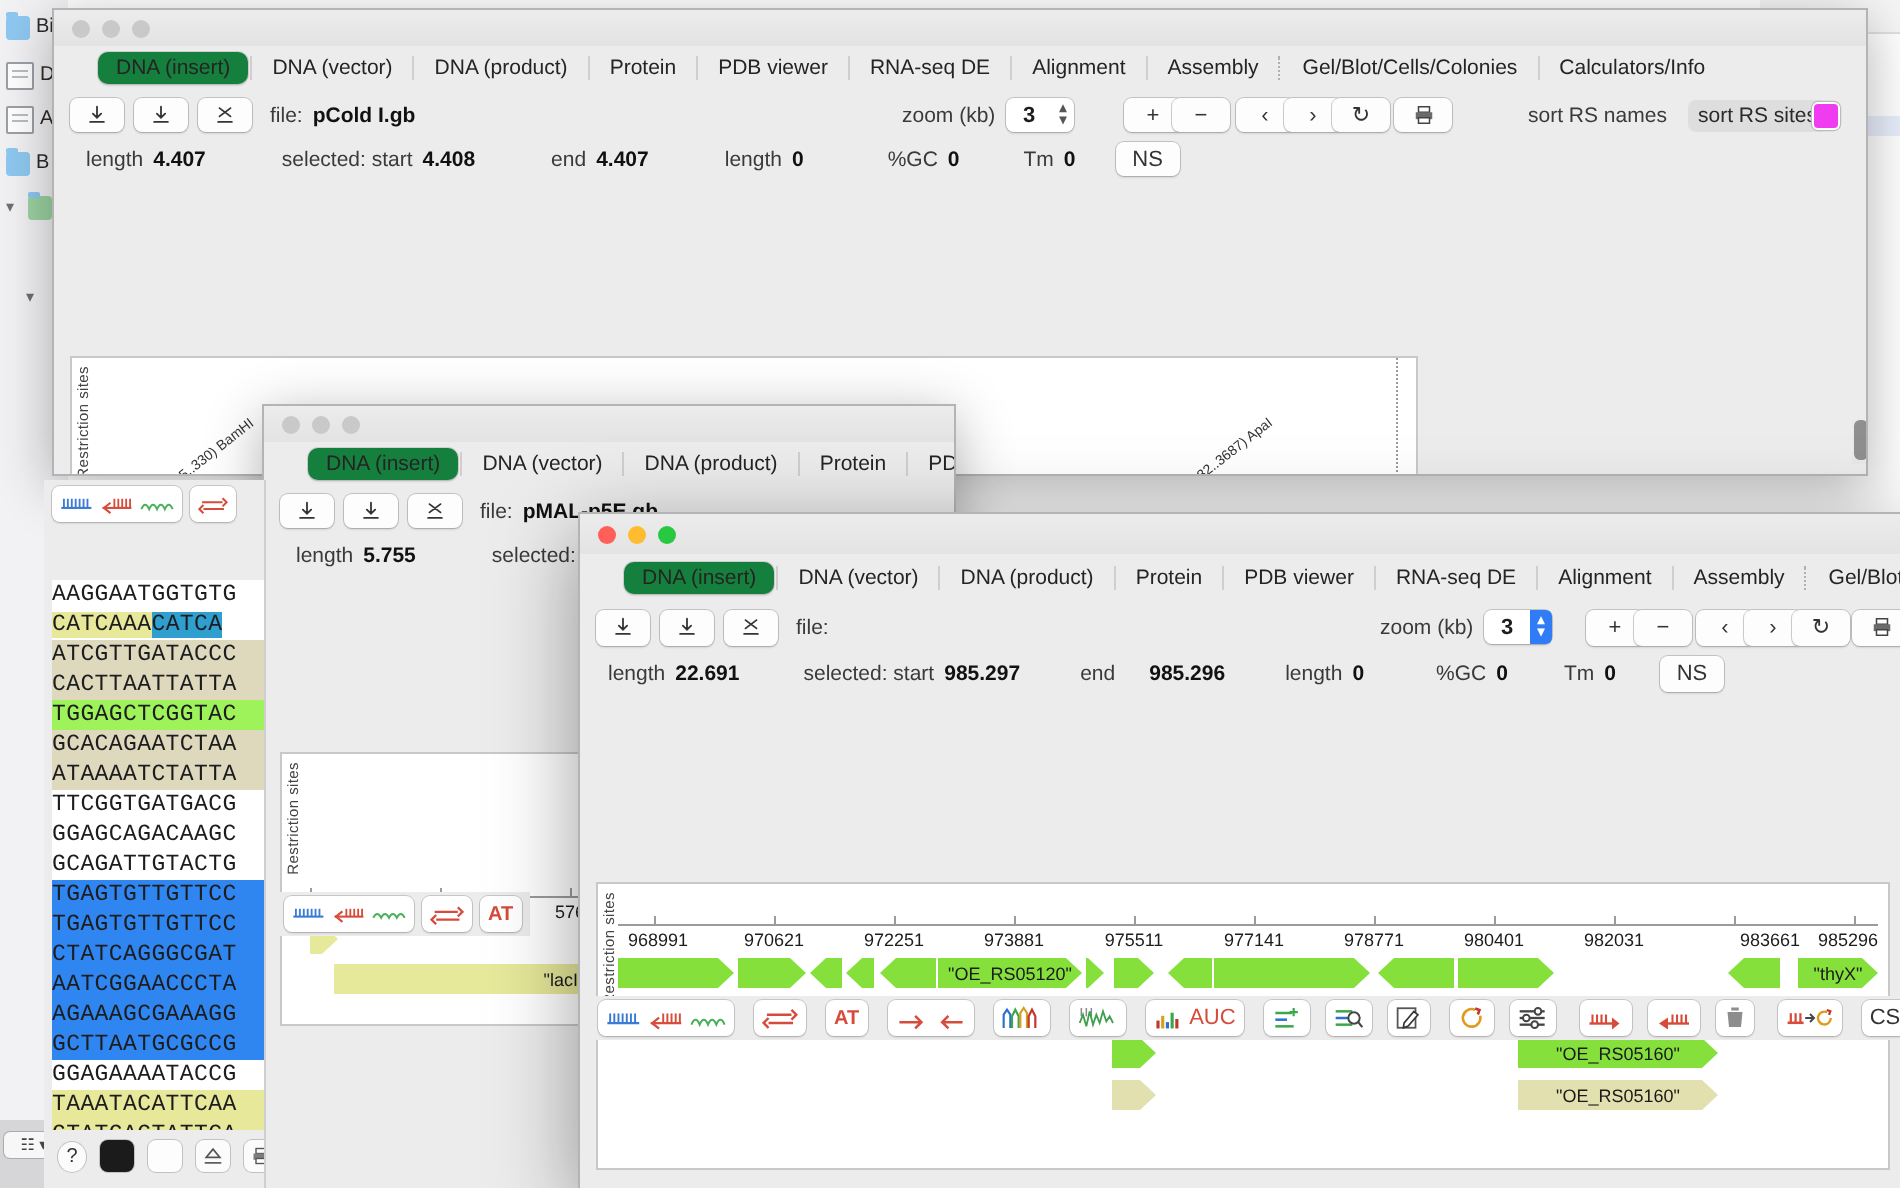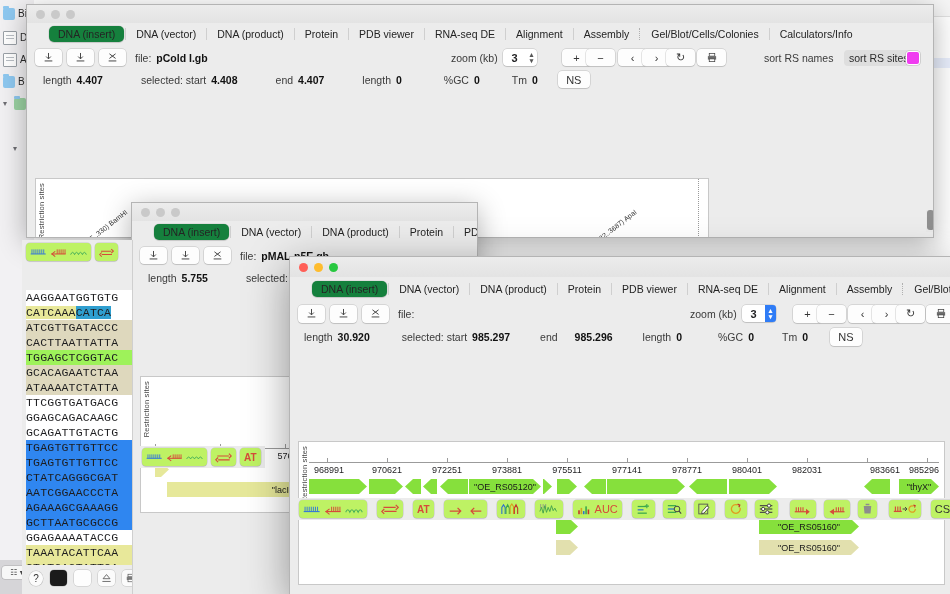--- a/index.html
+++ b/index.html
@@ -67,21 +67,21 @@
   .feat{position:absolute;height:15px;display:flex;align-items:center;justify-content:center;
         font-size:9px;color:#1a1a1a;box-sizing:border-box;}
   .feat.yellow{background:#e6e89a;}
   .feat.khaki{background:#cec9ab;}
   .feat.green{background:#86e03c;}
   .arrowR{clip-path:polygon(0 0, calc(100% - 8px) 0, 100% 50%, calc(100% - 8px) 100%, 0 100%);}
   .arrowL{clip-path:polygon(8px 0, 100% 0, 100% 100%, 8px 100%, 0 50%);}
 
   
   .icobar{display:flex;align-items:center;gap:4px;background:#ececec;padding:2px 4px;}
-  .icogrp{display:flex;align-items:center;gap:3px;height:18px;padding:0 4px;border-radius:4px;background:#bef264;
+  .icogrp{display:flex;align-items:center;gap:3px;height:18px;padding:0 4px;border-radius:4px;background:#ffffff;
           box-shadow:0 0 0 .5px rgba(0,0,0,.16),0 1px 1px rgba(0,0,0,.09);}
   .icogrp svg{display:block;}
   .icotxt{font-size:10px;font-weight:bold;}
 
   
   .seqpane{background:#fff;overflow:hidden;position:relative;}
   .seqline{font-family:"Liberation Mono", monospace;font-size:11.5px;letter-spacing:.2px;
            white-space:pre;height:15px;line-height:15px;}
 
   .hl-y{background:#e8e89a;}
@@ -407,21 +407,21 @@
       <svg width="12" height="11" viewBox="0 0 16 16">
           <rect x="4" y="2" width="8" height="4" fill="none" stroke="#444" stroke-width="1.1"></rect>
           <rect x="2" y="6" width="12" height="5" fill="#6b6b6b"></rect>
           <rect x="4" y="10" width="8" height="4" fill="#fff" stroke="#444" stroke-width="1.1"></rect>
         </svg>
     </div>
   </div>
 
   <div class="statrow" style="padding-left:14px;height:20px;">
     <span class="lbl">length</span>
-    <span class="val" style="margin-left:5px;">30.920</span>
+    <span class="val" style="margin-left:5px;">22.691</span>
     <span class="lbl" style="margin-left:32px;">selected: start</span>
     <span class="val" style="margin-left:5px;">985.297</span>
     <span class="lbl" style="margin-left:30px;">end</span>
     <span class="val" style="margin-left:17px;">985.296</span>
     <span class="lbl" style="margin-left:30px;">length</span>
     <span class="val" style="margin-left:5px;">0</span>
     <span class="lbl" style="margin-left:36px;">%GC</span>
     <span class="val" style="margin-left:5px;">0</span>
     <span class="lbl" style="margin-left:28px;">Tm</span>
     <span class="val" style="margin-left:5px;">0</span>

